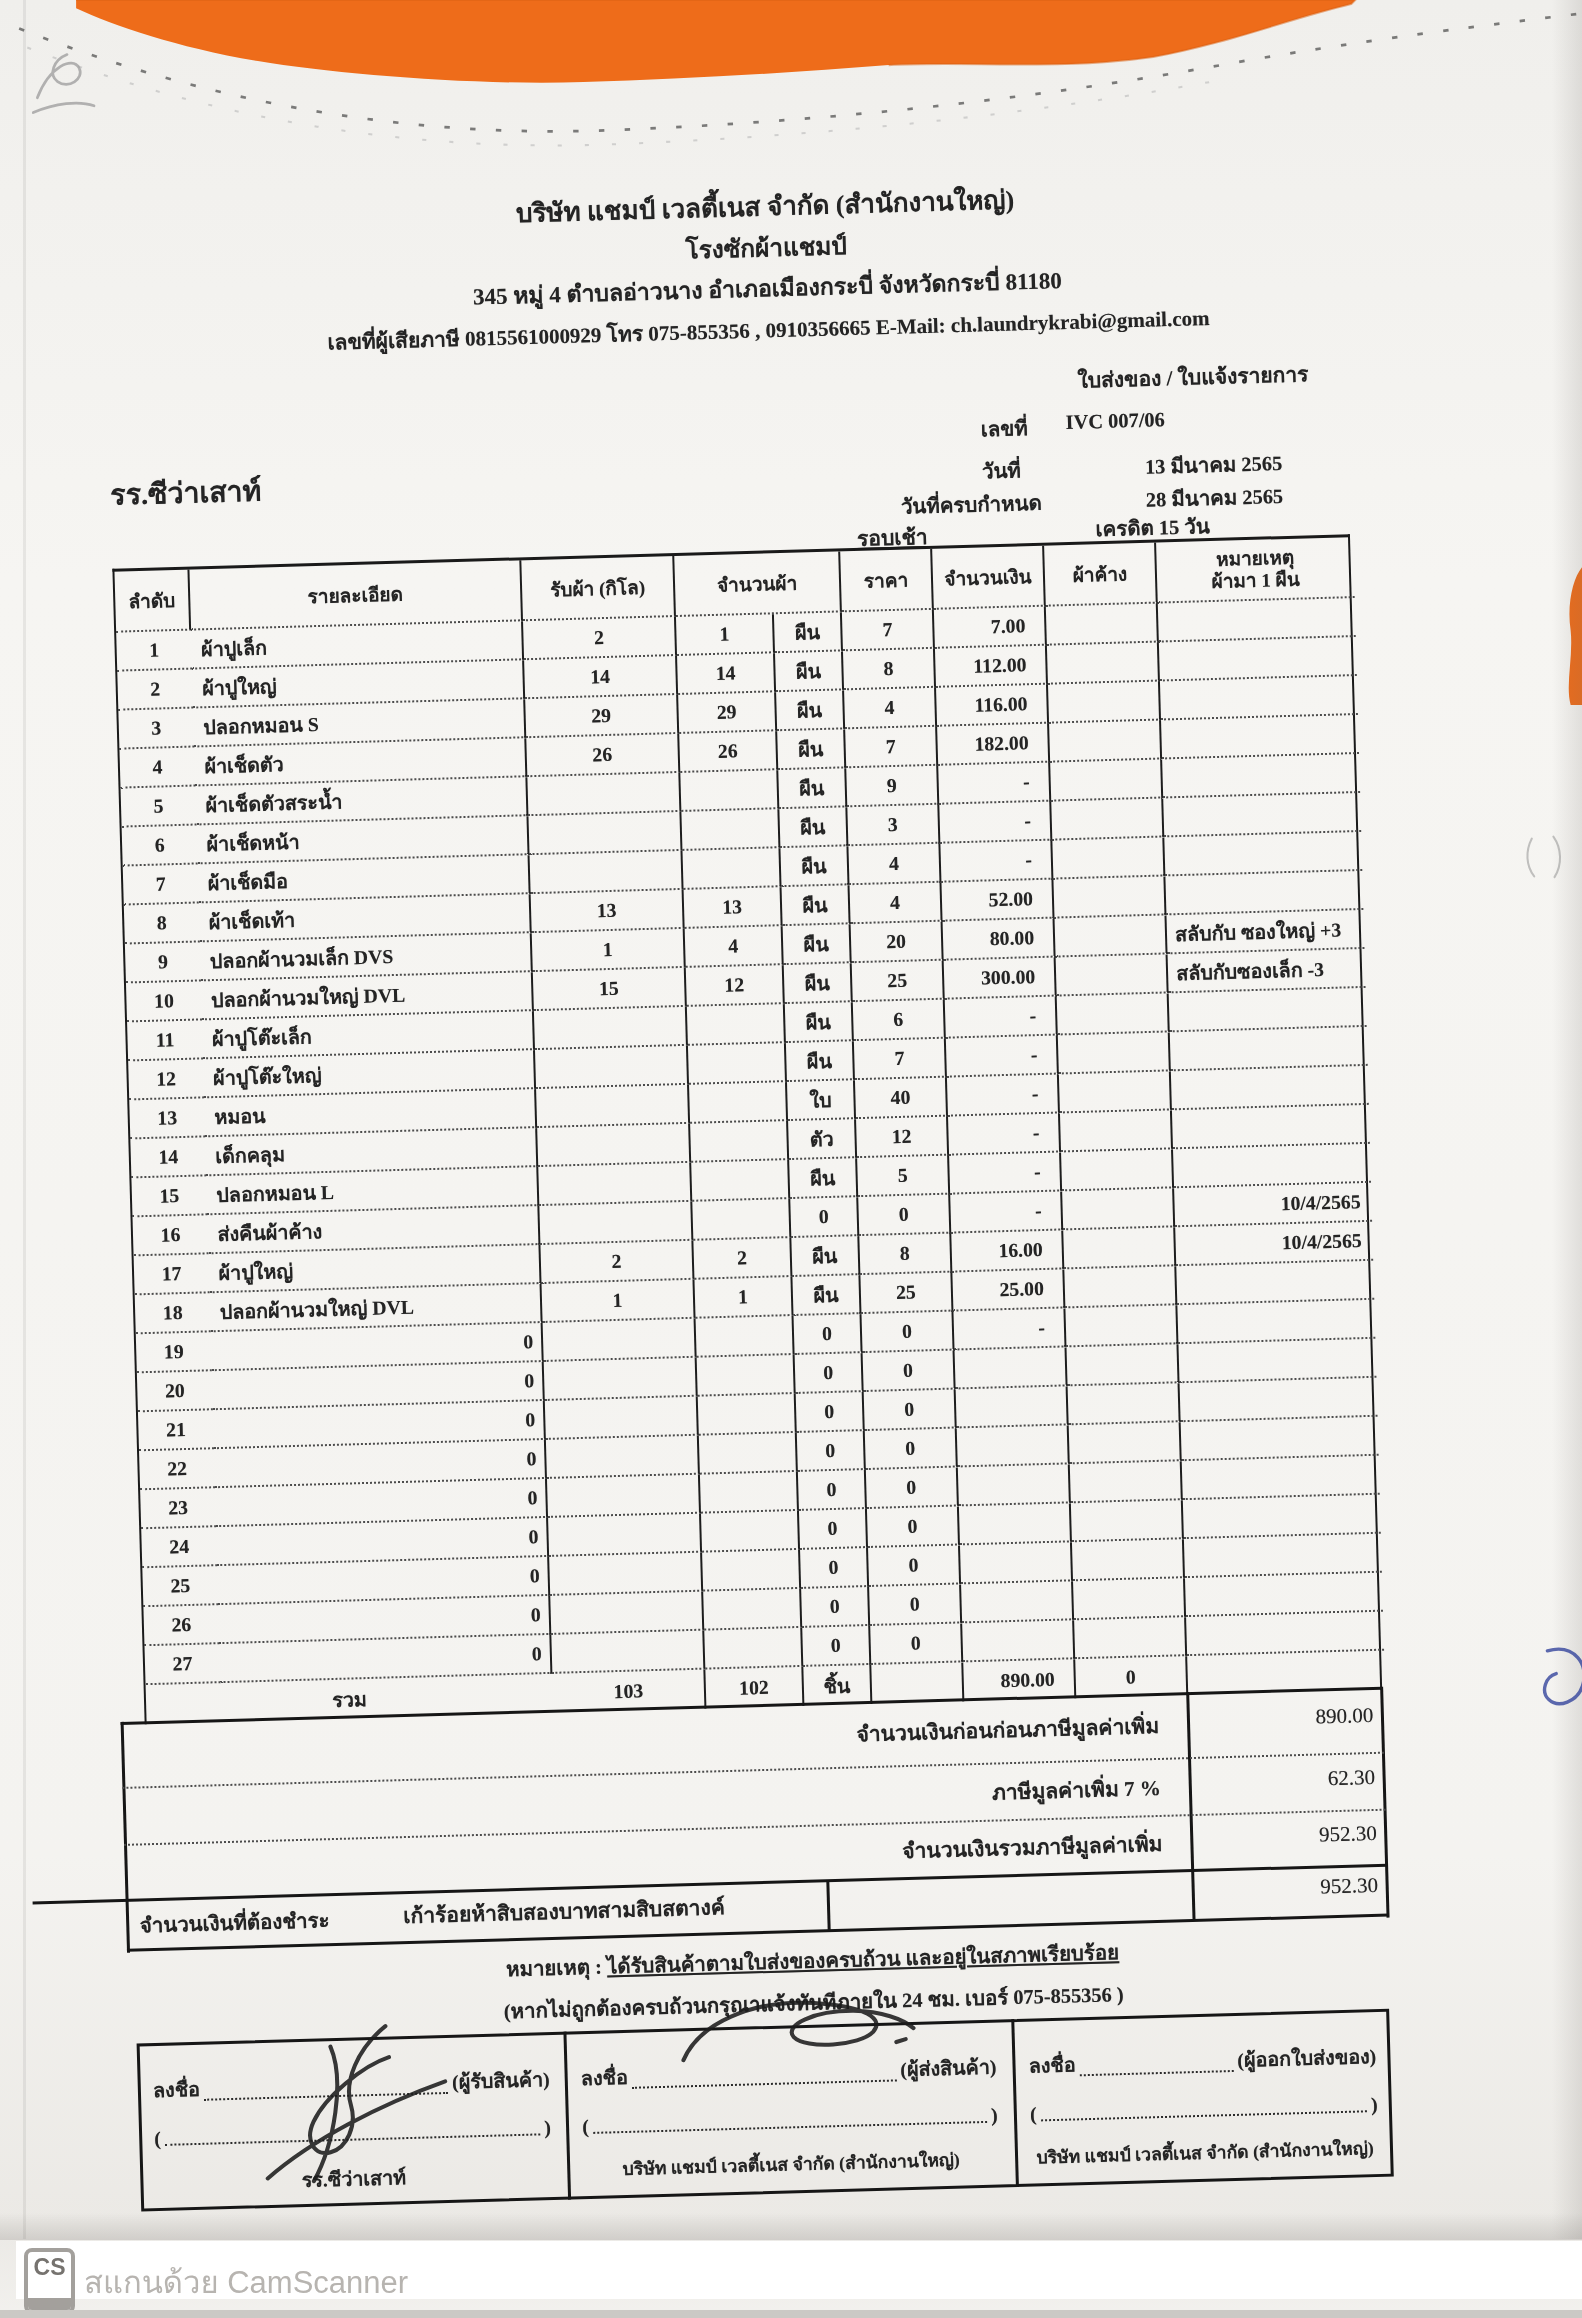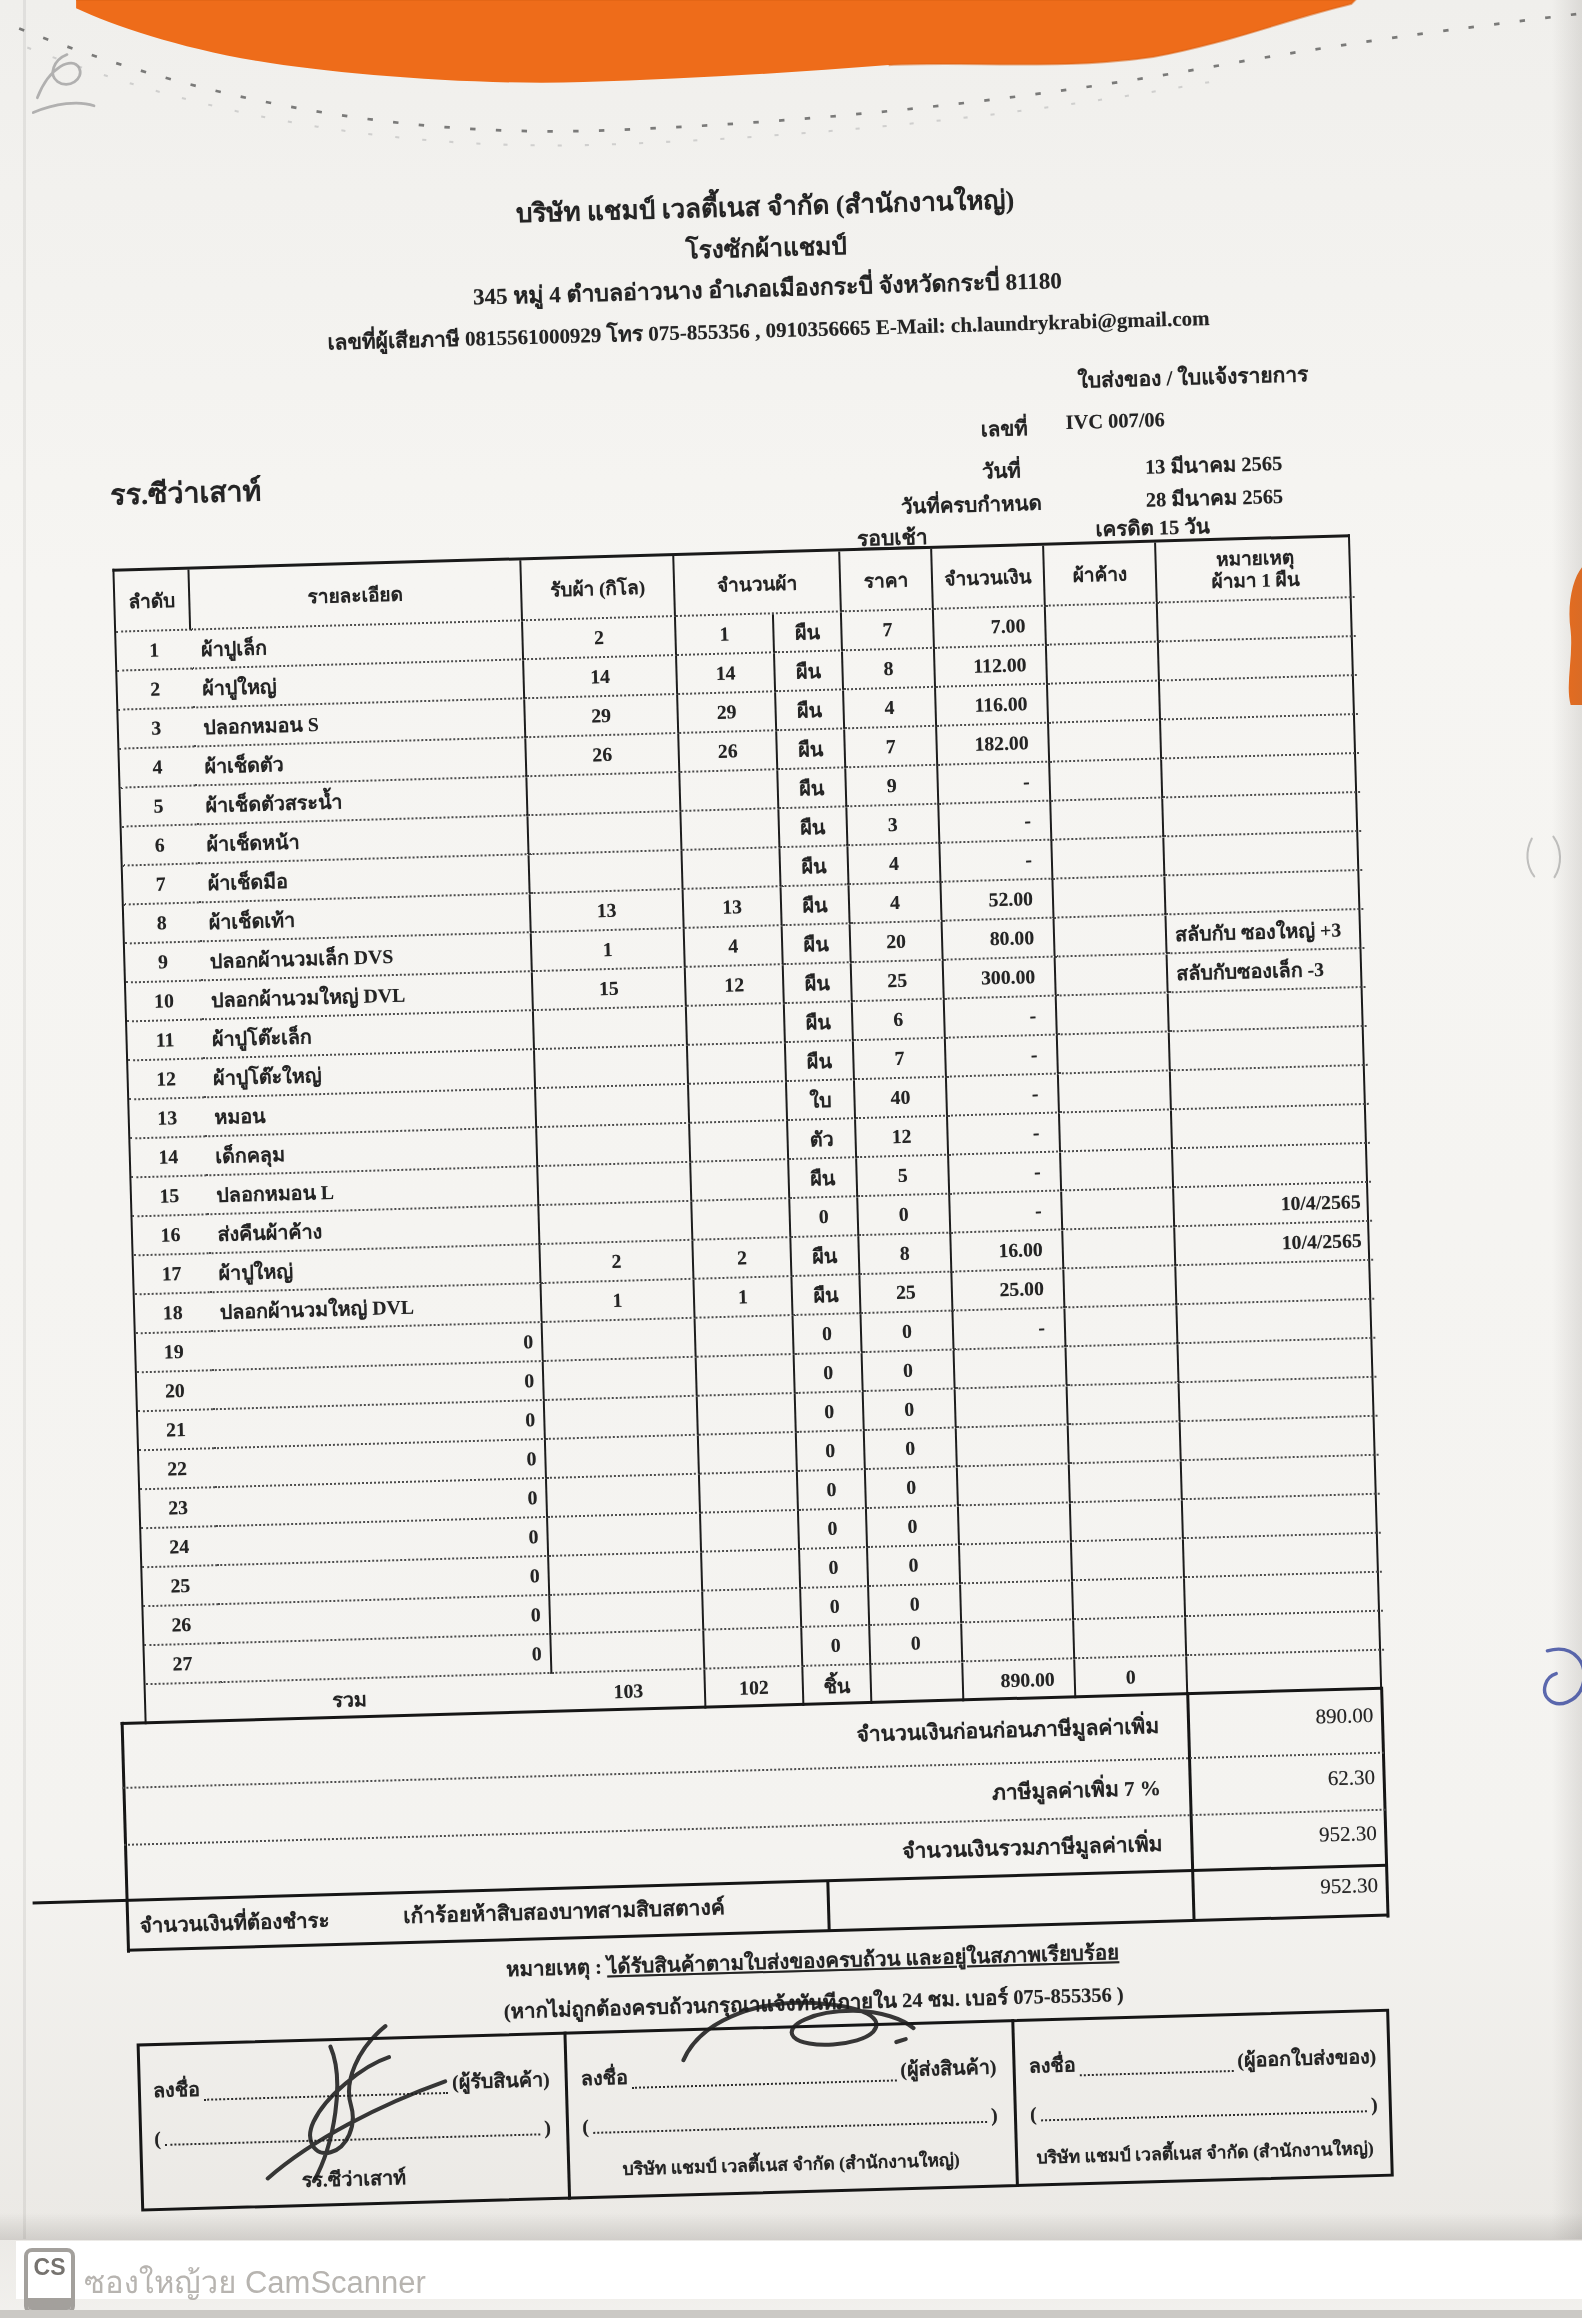--- a/index.html
+++ b/index.html
@@ -488,18 +488,18 @@
     <svg class="abs" style="left:1532px;top:854px" width="41" height="54" viewBox="0 0 60 80">
       <path d="M12,8 C2,26 2,48 14,64 M44,6 C56,24 56,48 44,66" fill="none" stroke="#8a8a8a" stroke-width="3" stroke-linecap="round" opacity="0.5"></path>
     </svg>
   </div>
 
   <div class="abs csbar">
     <div class="cs-icon">
       <div class="cs-txt">CS</div>
       <div class="cs-tab"></div>
     </div>
-    <div class="cs-text">ซองใหญ้วย CamScanner</div>
+    <div class="cs-text">สแกนด้วย CamScanner</div>
   </div>
   <div class="abs csbottom"></div>
 
 </div>
 
 
 </body></html>

